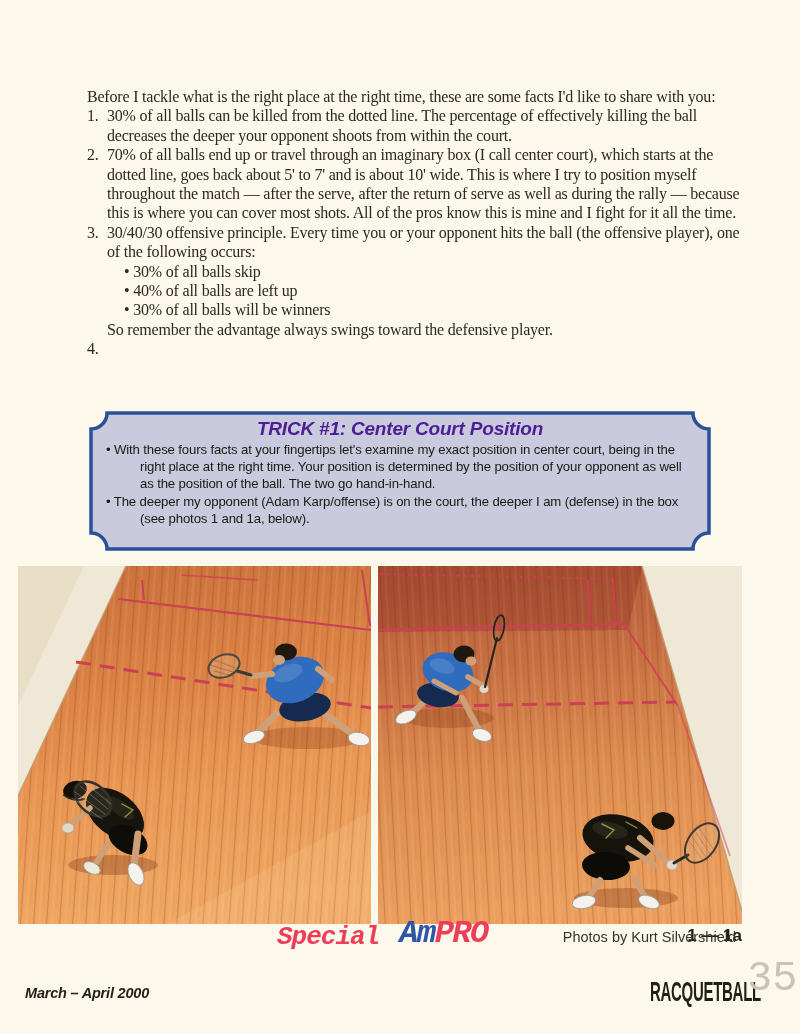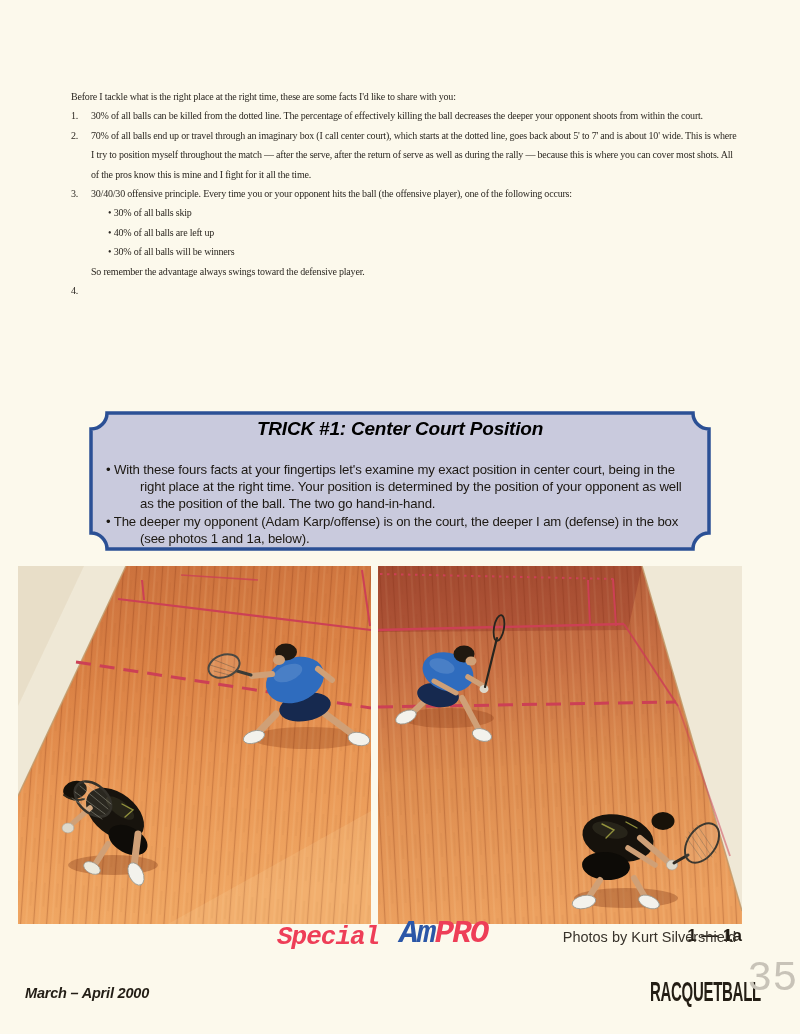--- a/index.html
+++ b/index.html
@@ -8,32 +8,32 @@
     --brand-red:#ee3e57; --brand-blue:#2b57a7;
     --page-num-gray:#c8c3b8;
     --court-line-red:#cc4055; --player-blue:#2f6cbe;
     --wall-cream:#efe8d6; --skin:#cfa077;
   }
   *{margin:0;padding:0;box-sizing:border-box}
   html,body{background:#f2efe2}
   .page{position:relative;width:800px;height:1034px;margin:0 auto;background:var(--paper);
         font-family:"Liberation Serif",serif;overflow:hidden}
   
-  .facts{position:absolute;left:71px;top:87px;width:668px;font-size:10px;line-height:19.4px;
+  .facts{position:absolute;left:87px;top:87px;width:668px;font-size:16px;line-height:19.4px;
          color:var(--ink);letter-spacing:-0.2px}
   .fact{position:relative;padding-left:20px}
   .fact-num{position:absolute;left:0;top:0}
   .sub-bullets{padding-left:17px}
   
   .trick-box{position:absolute;left:88px;top:410px;width:624px;height:142px;
              font-family:"Liberation Sans",sans-serif}
   .trick-border{position:absolute;left:0;top:0}
   .trick-content{position:relative;padding:8px 18px 0;color:#1c1812}
   .trick-title{text-align:center;font-size:19px;font-weight:bold;font-style:italic;
-               color:#000000;letter-spacing:-0.2px;margin-bottom:21px}
+               color:#4c1d95;letter-spacing:-0.2px;margin-bottom:1px}
   .trick-bullet{font-size:13.2px;line-height:17px;letter-spacing:-0.15px;
                 padding-left:34px;text-indent:-34px;margin-bottom:1px}
   
   .photo{position:absolute;top:566px;height:358px;display:block}
   #photo1{left:18px;width:353px}
   #photo1a{left:378px;width:364px}
   .photo-caption{position:absolute;left:18px;top:926px;width:724px;text-align:right;
                  font-family:"Liberation Sans",sans-serif;font-weight:bold;font-size:17px;color:#201b13}
   .photo-credit{position:absolute;right:64px;top:929px;font-family:"Liberation Sans",sans-serif;
                 font-size:14.5px;color:#38332b}

